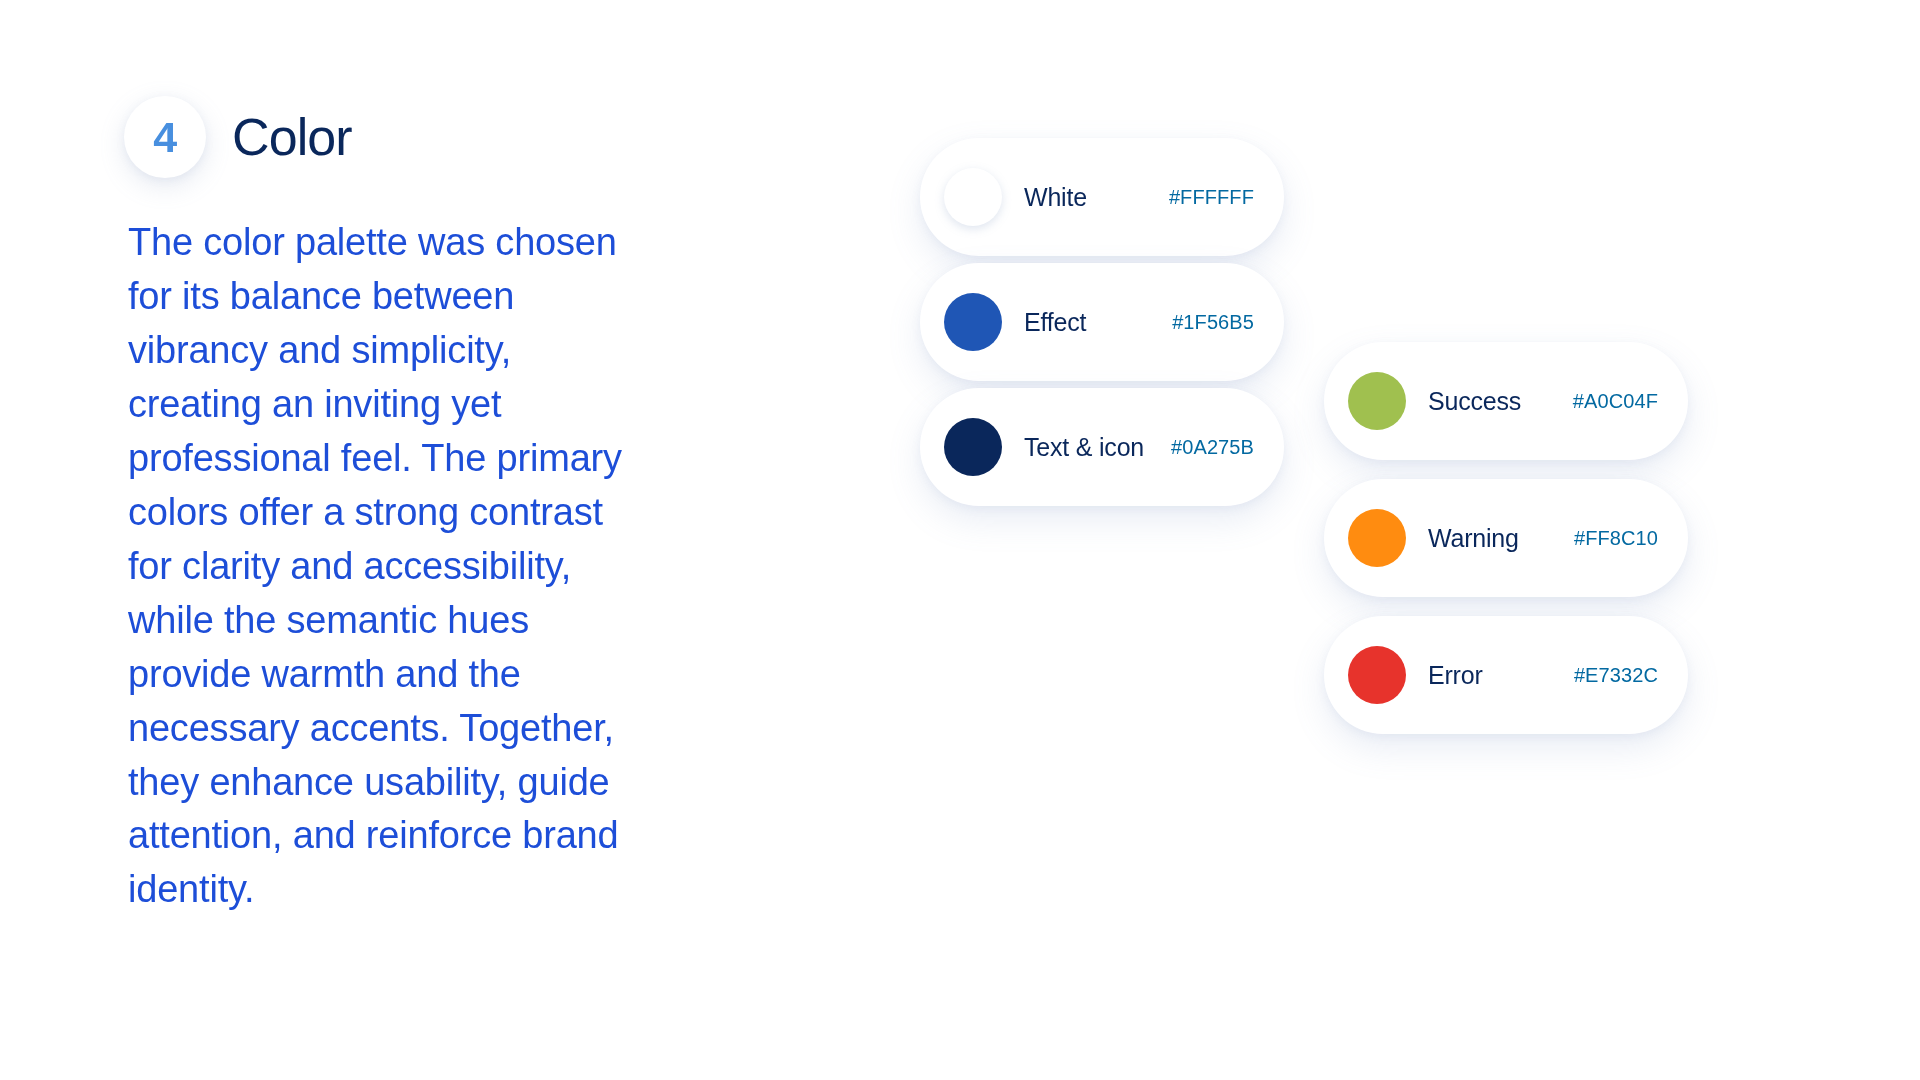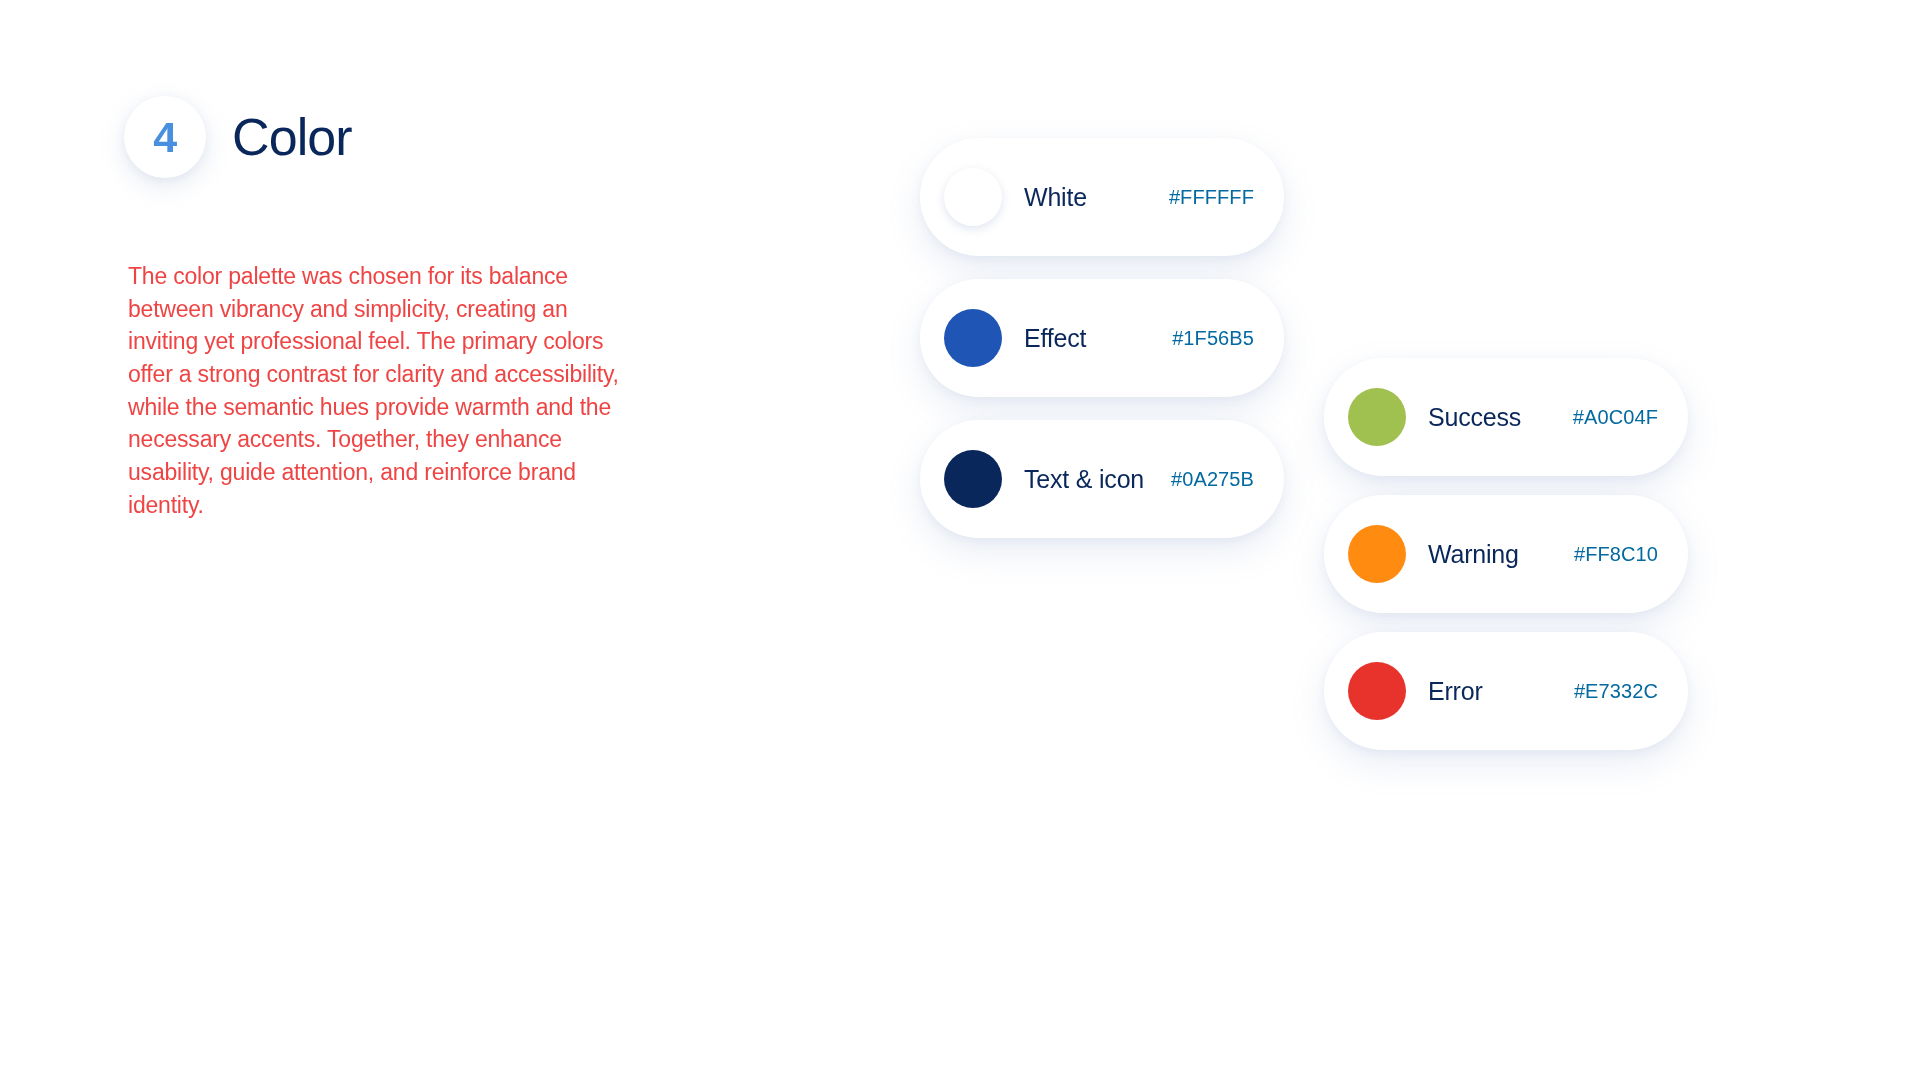--- a/index.html
+++ b/index.html
@@ -58,43 +58,43 @@
 
   .section-title {
     font-size: 52px;
     font-weight: 400;
     color: #0A275B;
     letter-spacing: -0.9px;
     line-height: 1;
   }
 
   .body-text {
-    margin-top: 82px;
-    font-size: 23px;
+    margin-top: 38px;
+    font-size: 38px;
     line-height: 1.42;
-    color: #ef4444;
+    color: #1d4ed8;
     letter-spacing: -0.2px;
     width: 500px;
     font-weight: 400;
   }
 
   
   .palette-primary {
     position: absolute;
     left: 920px;
     top: 138px;
     display: flex;
     flex-direction: column;
-    gap: 23px;
+    gap: 7px;
   }
 
   .palette-semantic {
     position: absolute;
     left: 1324px;
-    top: 358px;
+    top: 342px;
     display: flex;
     flex-direction: column;
     gap: 19px;
   }
 
   .swatch-card {
     width: 364px;
     height: 118px;
     background: #ffffff;
     border-radius: 59px;

